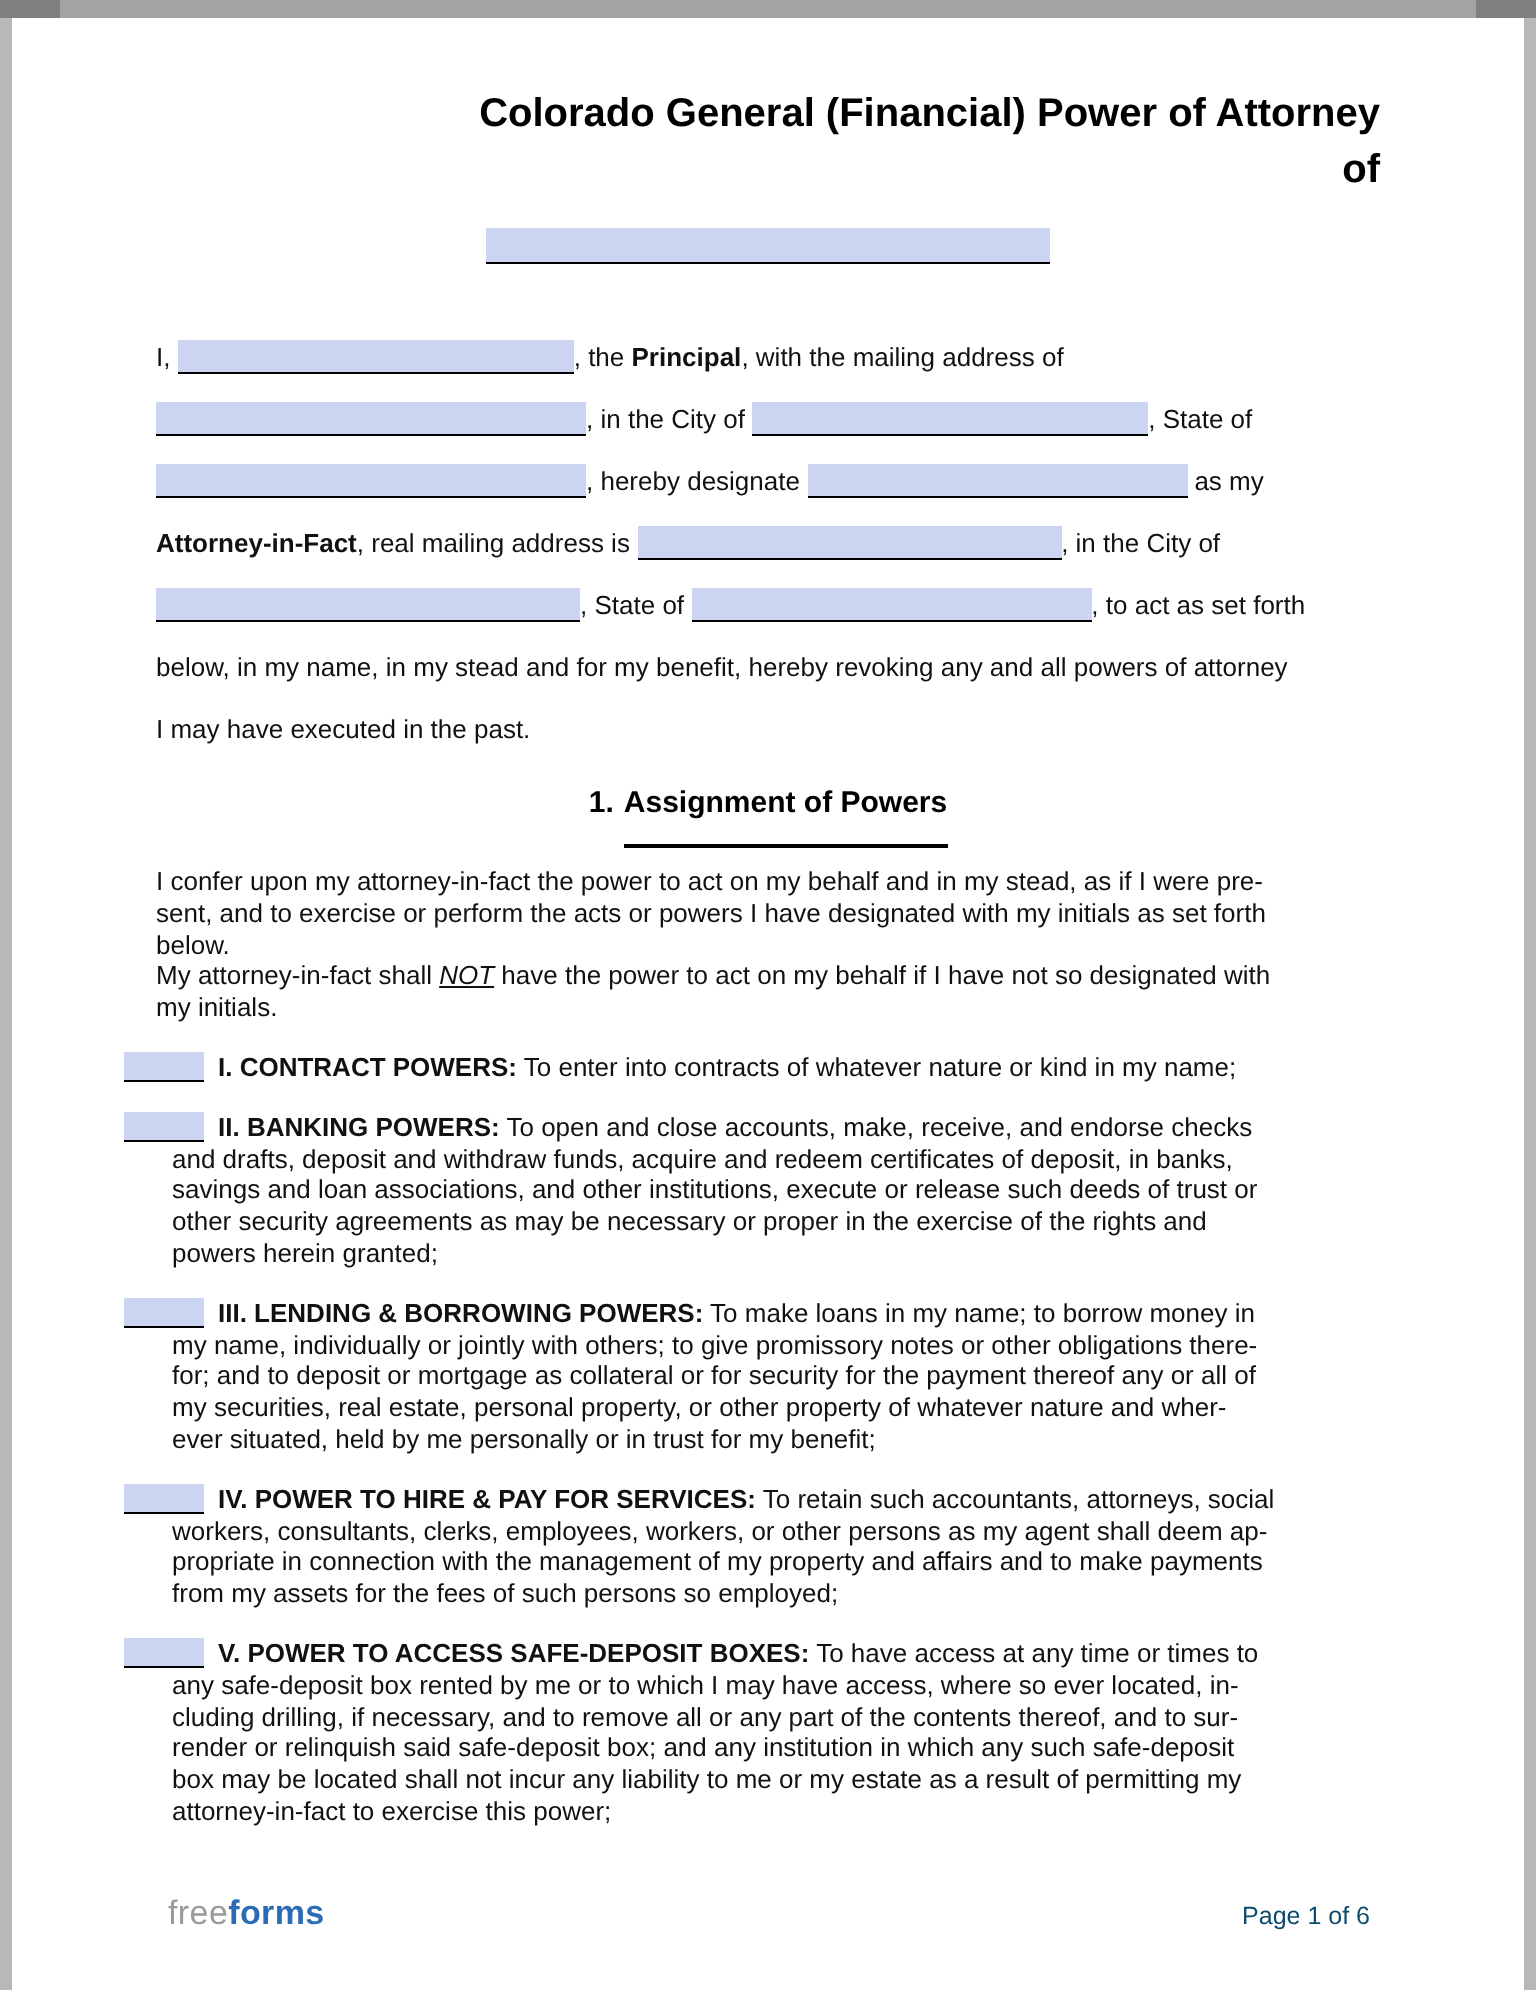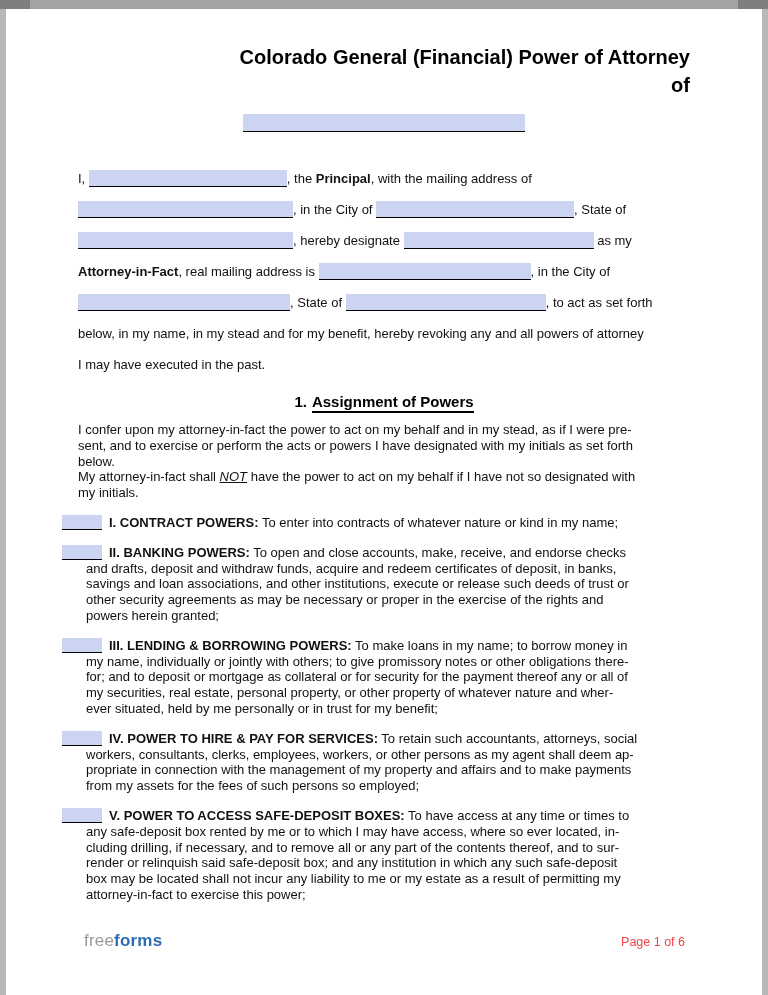--- a/index.html
+++ b/index.html
@@ -30,34 +30,34 @@
   }
   .title-blank { width:282px; height:18px; }
 
   .intro { margin-top:30px; font-size:13px; }
   .intro-line { line-height:31px; height:31px; white-space:nowrap; }
   .b { font-weight:700; }
   .em-not { font-style:italic; text-decoration:underline; }
 
   .section-heading { margin-top:13px; margin-bottom:9px; text-align:center; font-size:15px; font-weight:700; color:#000; }
   .sec-num { margin-right:5px; }
-  .sec-title { display:inline-block; border-bottom:2px solid #000; padding-bottom:1px; }
+  .sec-title { display:inline-block; border-bottom:2px solid #000; padding-bottom:12px; }
 
   .body-par { font-size:13px; line-height:15.8px; white-space:pre-line; }
 
   .power-item { margin-top:14px; font-size:13px; line-height:15.8px; padding-left:8px; text-indent:-24px; }
   .power-item:first-of-type { margin-top:16px; }
   .pw-body { white-space:pre-line; }
   .small-blank { width:40px; height:15px; vertical-align:-3px; margin-right:7px; }
 
-  .footer { position:absolute; left:78px; right:77px; bottom:44px; display:flex; justify-content:space-between; align-items:baseline; }
+  .footer { position:absolute; left:78px; right:77px; bottom:28px; display:flex; justify-content:space-between; align-items:baseline; }
   .brand { font-size:17px; letter-spacing:0.2px; }
   .brand-free { color:var(--brand-gray,#9a9a9a); font-weight:400; }
   .brand-forms { color:var(--brand-blue,#2b6cb5); font-weight:700; }
-  .page-num { font-size:12.5px; color:#ef4444; }
+  .page-num { font-size:12.5px; color:#0c4a6e; }
 </style>
 </head>
 <body>
 
 <div class="chrome-top"></div>
 <div class="chrome-corner tl"></div>
 <div class="chrome-corner tr"></div>
 <div class="chrome-side left"></div>
 <div class="chrome-side right"></div>
 

